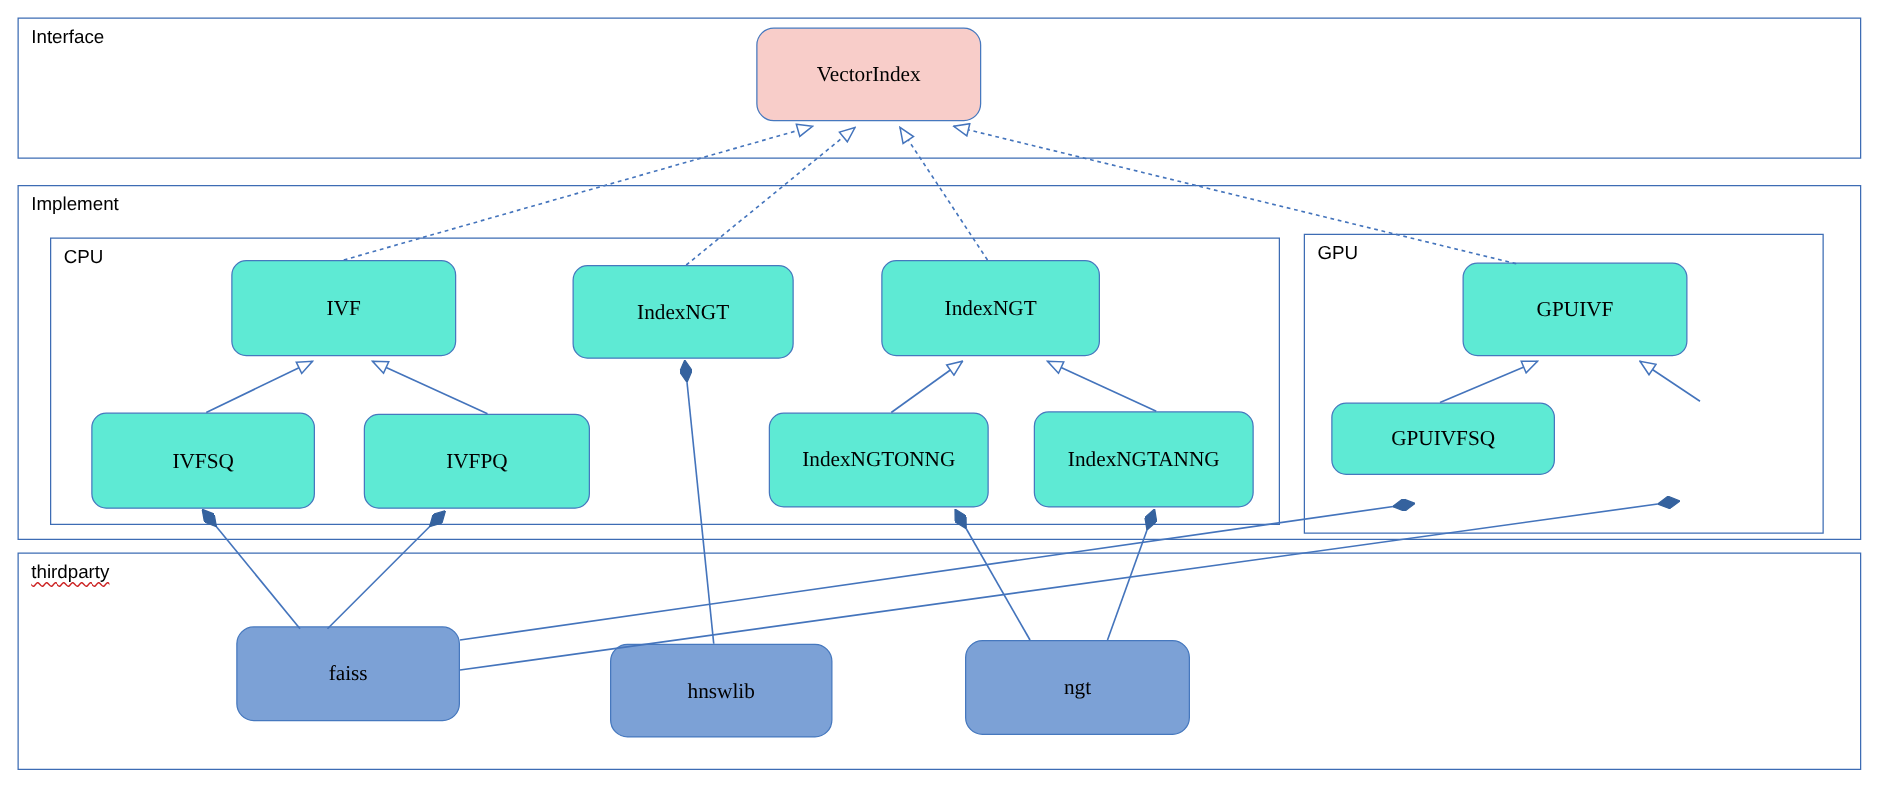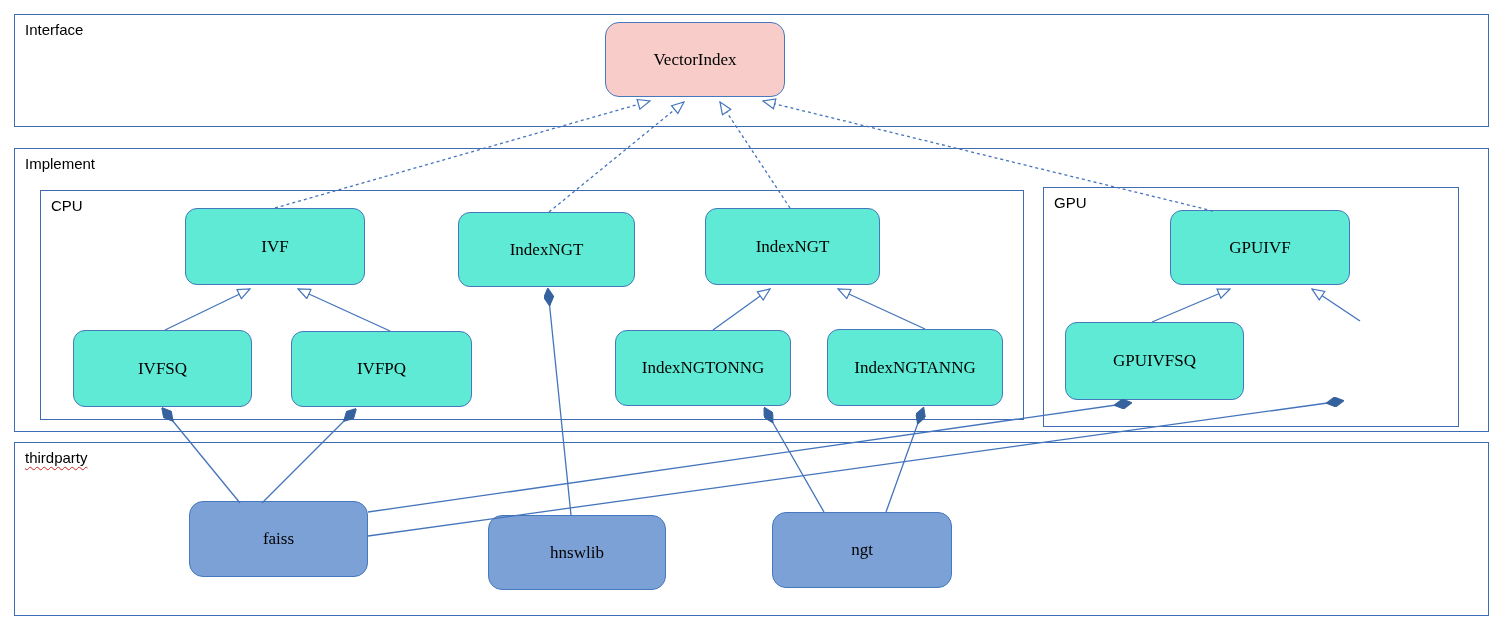--- a/index.html
+++ b/index.html
@@ -104,21 +104,21 @@
   </div>
 
   <div class="node green" style="left:827px;top:329px;width:176px;height:77px;text-align:center;">
     <span>IndexNGTANNG</span>
   </div>
 
   <div class="node green" style="left:1170px;top:210px;width:180px;height:75px;">
     <span>GPUIVF</span>
   </div>
 
-  <div class="node green" style="left:1065px;top:322px;width:179px;height:78px;">
+  <div class="node green" style="left:1065px;top:322px;width:179px;height:58px;">
     <span>GPUIVFSQ</span>
   </div>
 
 
   <div class="node blue" style="left:189px;top:501px;width:179px;height:76px;">
     <span>faiss</span>
   </div>
 
   <div class="node blue" style="left:488px;top:515px;width:178px;height:75px;">
     <span>hnswlib</span>

